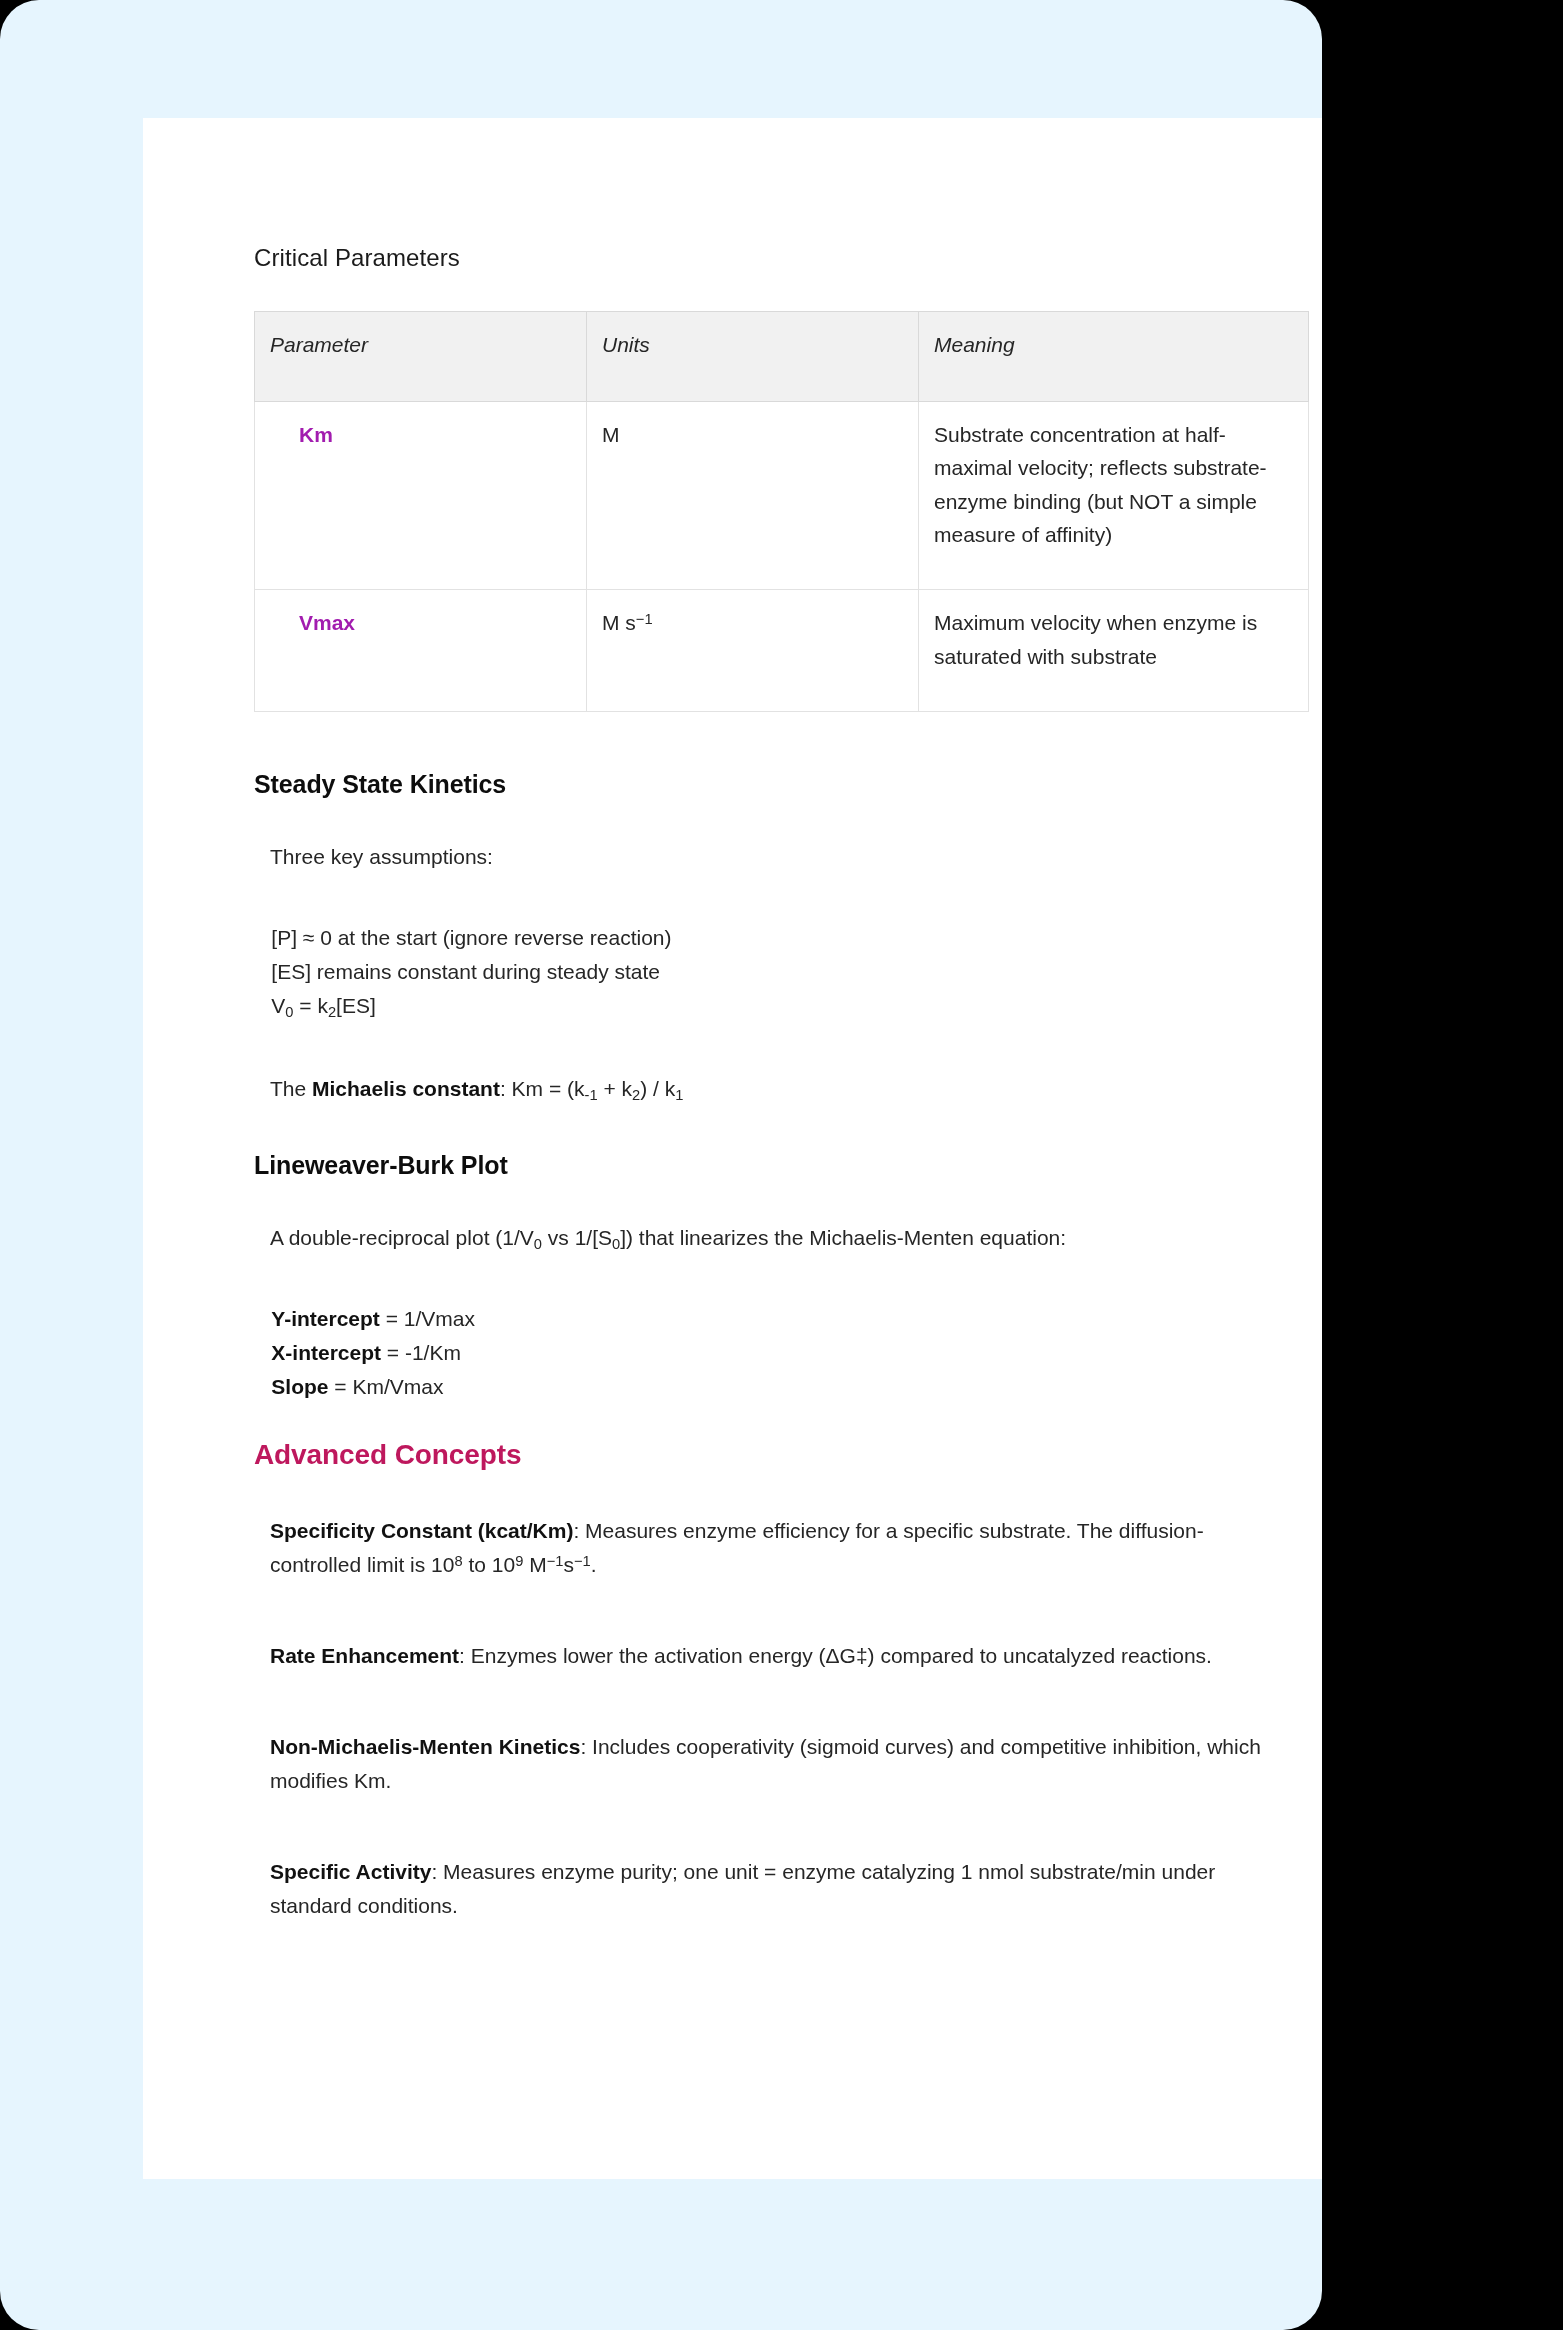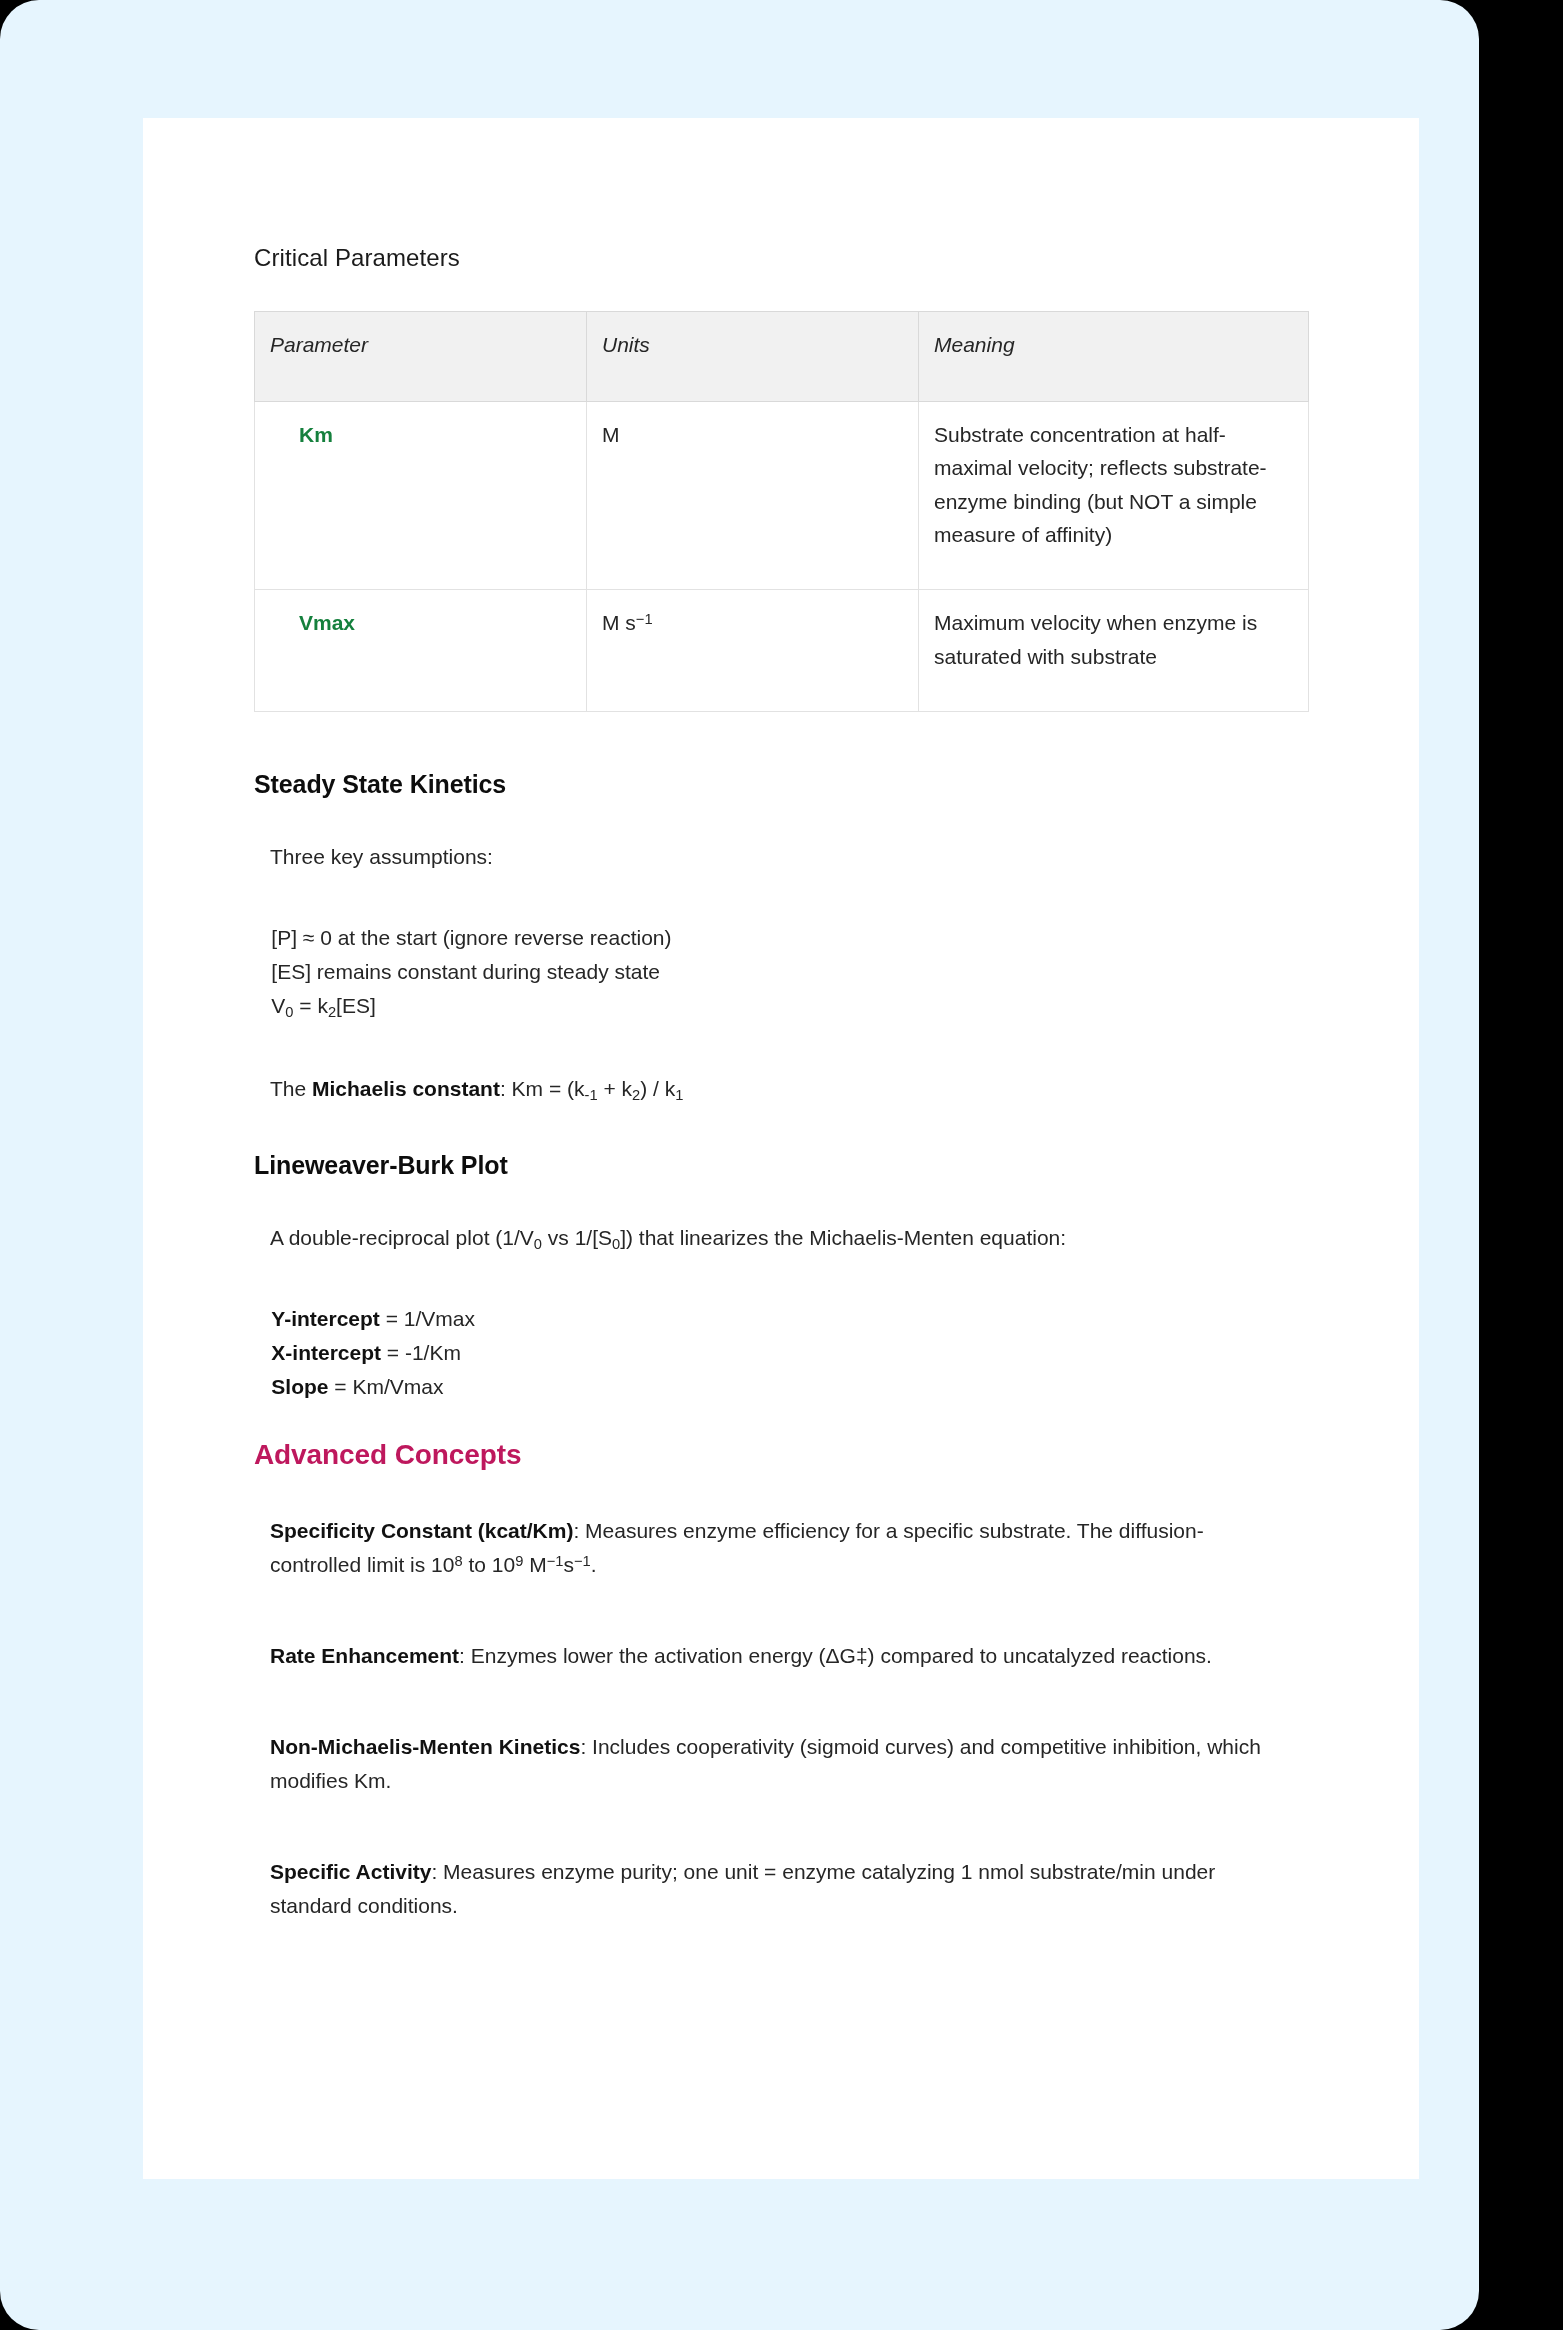--- a/index.html
+++ b/index.html
@@ -11,21 +11,21 @@
     height: 2330px;
     background: #000000;
     font-family: "Liberation Sans", sans-serif;
     -webkit-font-smoothing: antialiased;
   }
 
   .viewport {
     position: absolute;
     left: 0;
     top: 0;
-    width: 1479px;
+    width: 1322px;
     height: 2330px;
     background: #e6f5fe;
     border-radius: 39px;
     overflow: hidden;
   }
 
   .page-sheet {
     position: absolute;
     left: 143px;
     top: 118px;
@@ -108,21 +108,21 @@
     text-align: left;
     vertical-align: top;
     padding: 16.4px 15px 38px 15px;
     font-size: 21px;
     font-weight: 400;
     color: #262626;
     line-height: 1.58;
   }
   .param-table td.param-name {
     font-weight: 700;
-    color: #15803d;
+    color: #a21caf;
     padding-left: 44px;
   }
 
   
   .plain-list {
     list-style: none;
     margin: 11px;
     padding: 0 0 0 6.3px;
   }
   .plain-list li {

